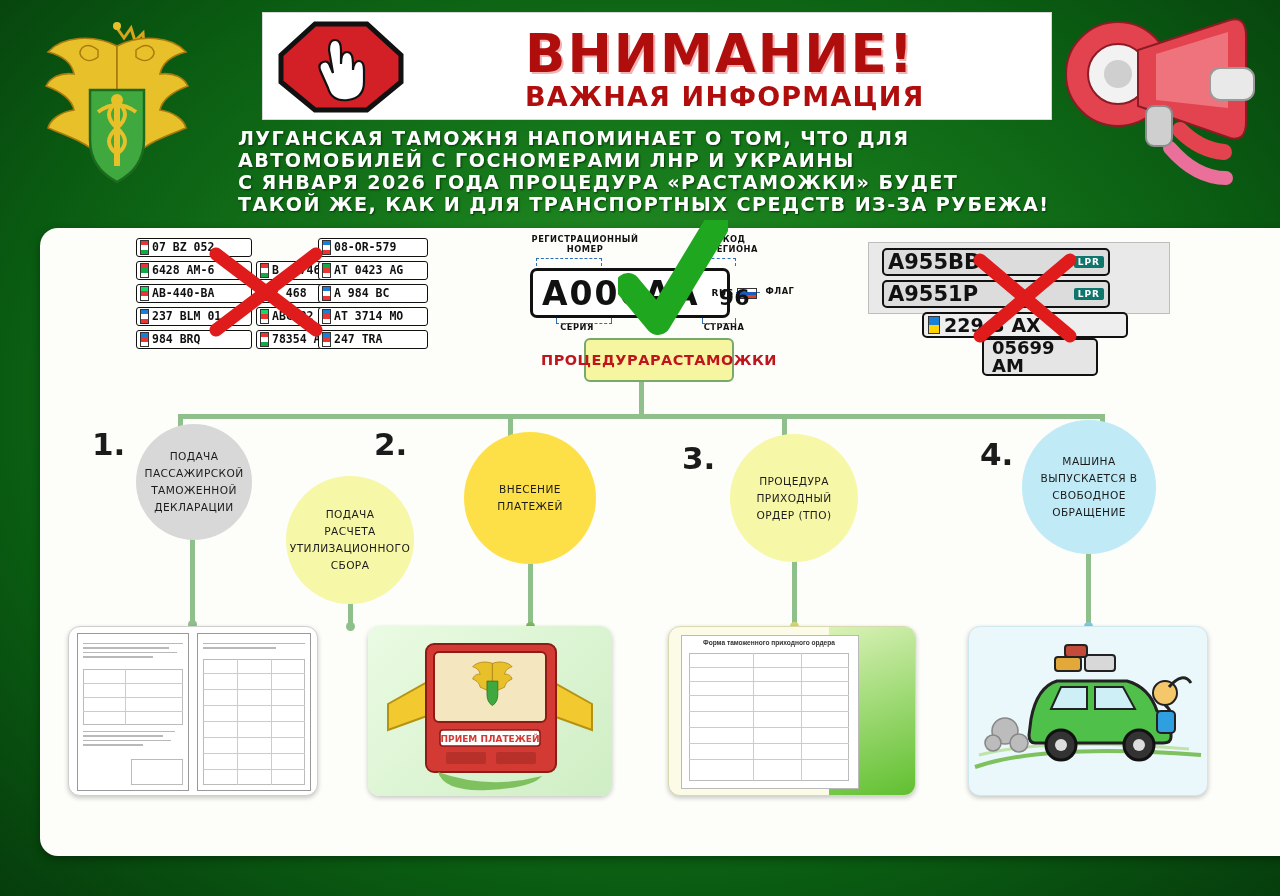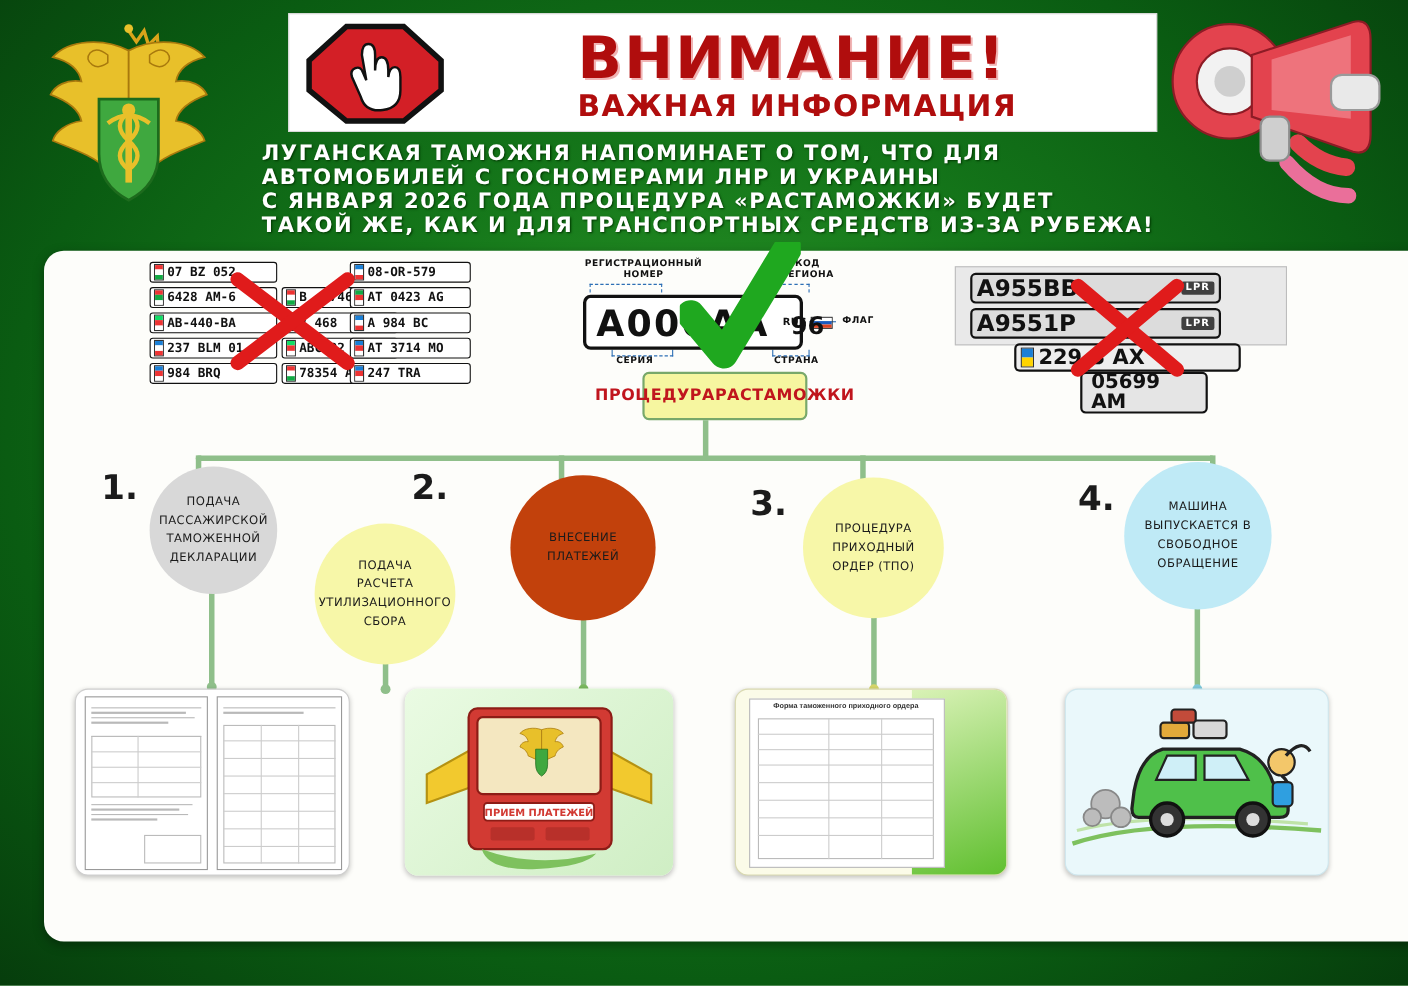--- a/index.html
+++ b/index.html
@@ -93,21 +93,21 @@
   .dashbox { position:absolute; border:1px dashed #2d6fb5; }
   .leader { position:absolute; background:#2d6fb5; }
 
   
   .lpr-panel { position:absolute; left:828px; top:14px; width:302px; height:72px; background:#e9e9e9; border:1px solid #bdbdbd; }
   .bigplate {
     position:absolute; border:2px solid #111; border-radius:5px; background:#dcdcdc;
     font-family:"DejaVu Sans", sans-serif; font-weight:bold; color:#111;
     display:flex; align-items:center; justify-content:space-between; padding:0 4px;
   }
-  .lprtag { background:#404040; color:#fff; font-size:9px; padding:1px 4px; border-radius:2px; letter-spacing:1px;text-align:center;}
+  .lprtag { background:#0f766e; color:#fff; font-size:9px; padding:1px 4px; border-radius:2px; letter-spacing:1px;text-align:center;}
 
   
   .check { position:absolute; left:585px; top:240px; width:100px; height:120px; }
 
   
   .proc {
     position:absolute; left:520px; top:340px; width:150px; height:44px;
     background:#f6f6a0; border:2px solid #78a86a; border-radius:6px;
     display:flex; flex-direction:row; align-items:center; justify-content:center;
     color:#c0151d; font-weight:bold; font-size:14.5px; line-height:16px; letter-spacing:.5px;
@@ -430,21 +430,21 @@
       <div>ДЕКЛАРАЦИИ</div>
     </div>
 
     <div class="node" style="left:246px; top:248px; width:128px; height:128px; background:#f7f7a8;">
       <div>ПОДАЧА</div>
       <div>РАСЧЕТА</div>
       <div>УТИЛИЗАЦИОННОГО</div>
       <div>СБОРА</div>
     </div>
 
-    <div class="node" style="left:424px; top:204px; width:132px; height:132px; background:#c2410c;">
+    <div class="node" style="left:424px; top:204px; width:132px; height:132px; background:#fde047;">
       <div>ВНЕСЕНИЕ</div>
       <div>ПЛАТЕЖЕЙ</div>
     </div>
 
     <div class="node" style="left:690px; top:206px; width:128px; height:128px; background:#f7f7a8;">
       <div>ПРОЦЕДУРА</div>
       <div>ПРИХОДНЫЙ</div>
       <div>ОРДЕР (ТПО)</div>
     </div>
 

